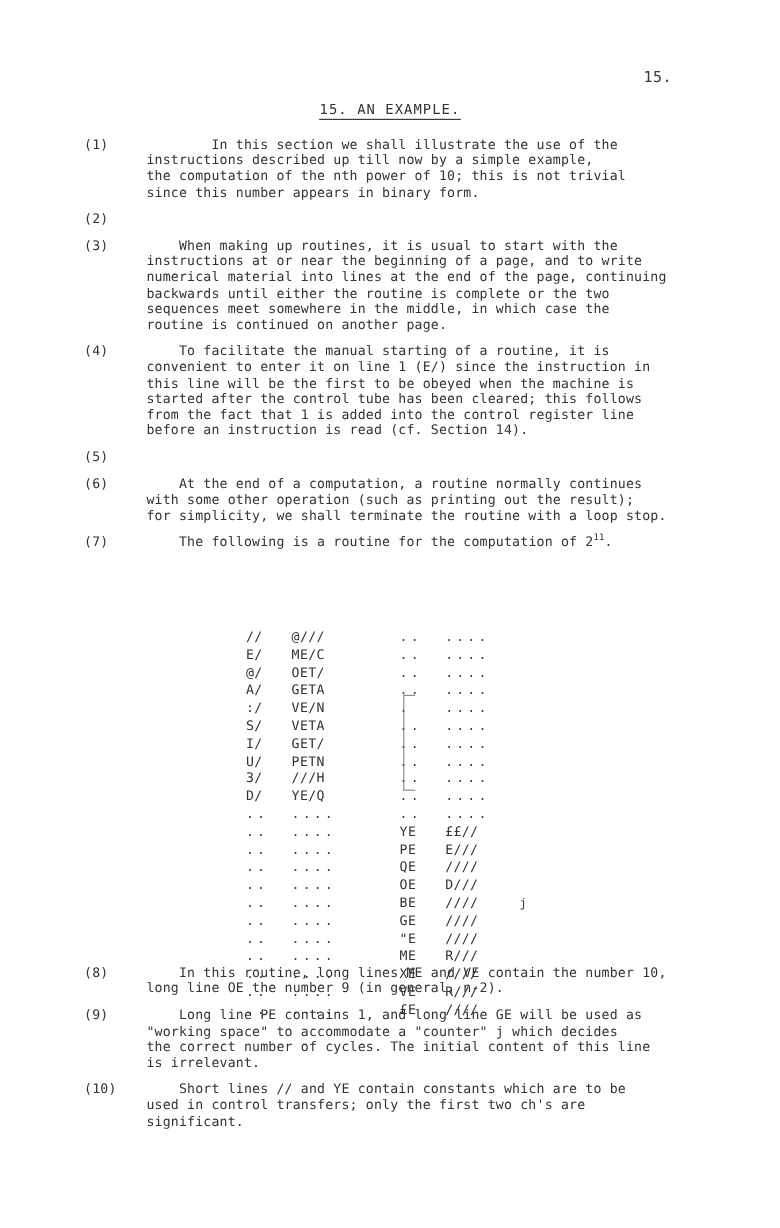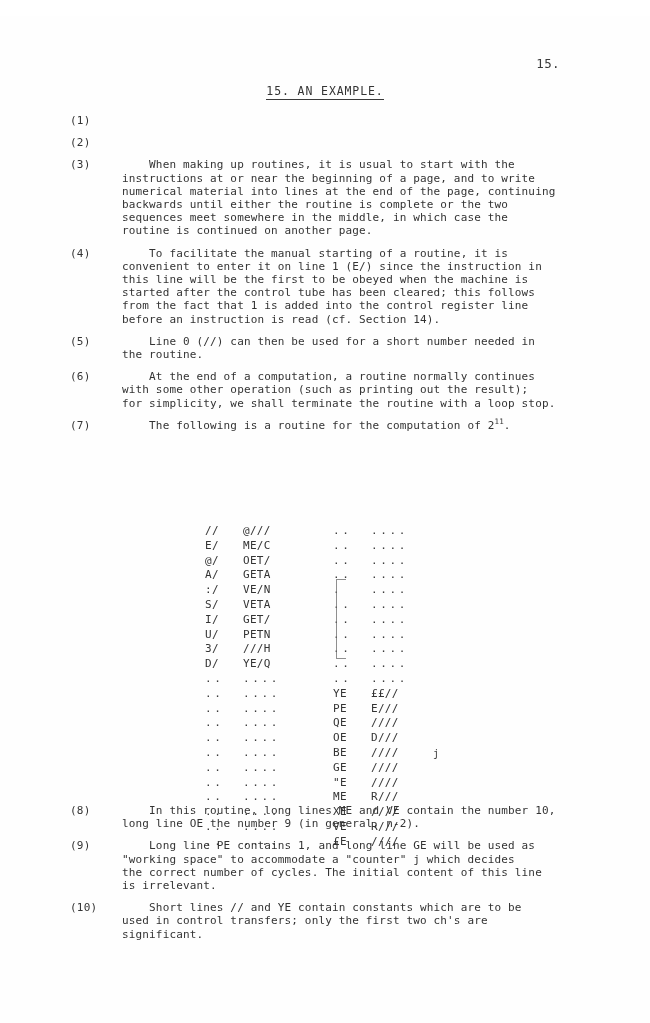--- a/index.html
+++ b/index.html
@@ -150,20 +150,24 @@
 
   <div class="page-number">15.</div>
 
   <div class="heading">
     <span>15. AN EXAMPLE.</span>
   </div>
 
   <div class="body">
       <div class="para">
         <div class="para-num">(1)</div>
+        <div class="para-text">        In this section we shall illustrate the use of the
+instructions described up till now by a simple example,
+the computation of the nth power of 10; this is not trivial
+since this number appears in binary form.</div>
       </div>
       <div class="para">
         <div class="para-num">(2)</div>
       </div>
       <div class="para">
         <div class="para-num">(3)</div>
         <div class="para-text">    When making up routines, it is usual to start with the
 instructions at or near the beginning of a page, and to write
 numerical material into lines at the end of the page, continuing
 backwards until either the routine is complete or the two
@@ -174,22 +178,20 @@
         <div class="para-num">(4)</div>
         <div class="para-text">    To facilitate the manual starting of a routine, it is
 convenient to enter it on line 1 (E/) since the instruction in
 this line will be the first to be obeyed when the machine is
 started after the control tube has been cleared; this follows
 from the fact that 1 is added into the control register line
 before an instruction is read (cf. Section 14).</div>
       </div>
       <div class="para">
         <div class="para-num">(5)</div>
-        <div class="para-text">    Line 0 (//) can then be used for a short number needed in
-the routine.</div>
       </div>
       <div class="para">
         <div class="para-num">(6)</div>
         <div class="para-text">    At the end of a computation, a routine normally continues
 with some other operation (such as printing out the result);
 for simplicity, we shall terminate the routine with a loop stop.</div>
       </div>
       <div class="para">
         <div class="para-num">(7)</div>
         <div class="para-text">    The following is a routine for the computation of 2<sup>11</sup><span>.</span></div>

